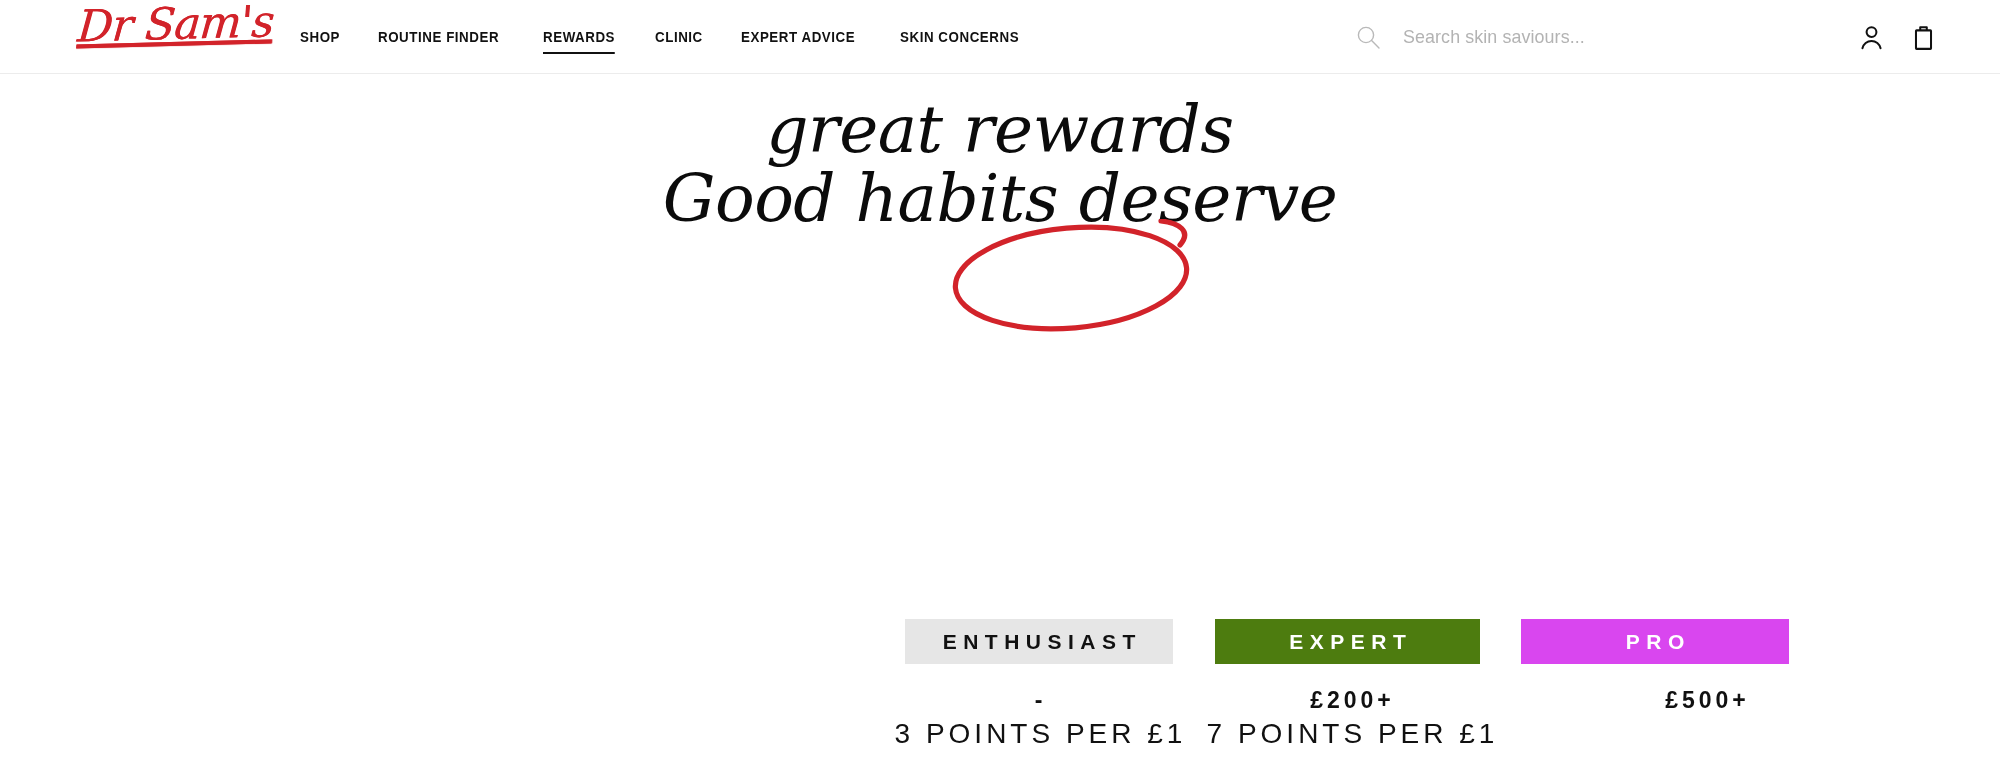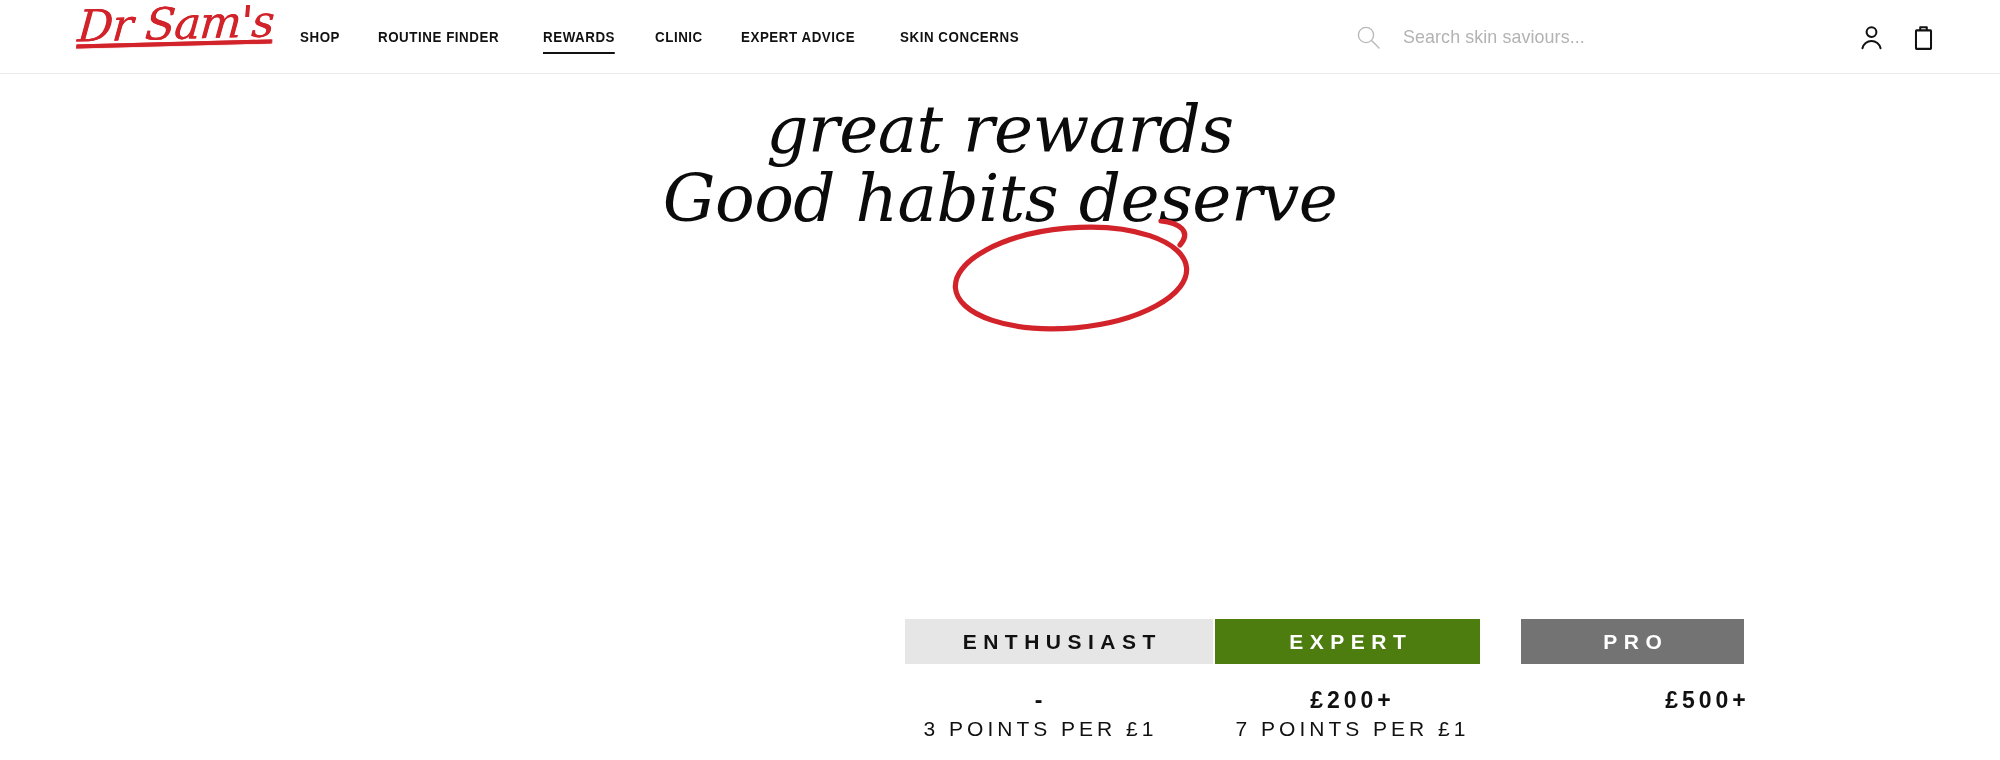--- a/index.html
+++ b/index.html
@@ -220,21 +220,21 @@
     font-weight: 700;
     font-size: 23px;
     letter-spacing: 4px;
     text-indent: 4px;
     line-height: 1.25;
     white-space: nowrap;
   }
 
   .tier-rate {
     font-weight: 400;
-    font-size: 21px;
+    font-size: 28px;
     letter-spacing: 4px;
     text-indent: 4px;
     line-height: 1.35;
     white-space: nowrap;
   }
 </style>
 </head>
 <body>
 
 <header class="site-header">
@@ -285,27 +285,27 @@
   <svg class="hero-circle" viewBox="0 0 248 115">
     <ellipse cx="124" cy="59" rx="116" ry="50" fill="none" stroke="#d2232a" stroke-width="5.2" transform="rotate(-5 124 59)"></ellipse>
     <path d="M233 26 C 245 12, 232 4, 214 2" fill="none" stroke="#d2232a" stroke-width="5.2" stroke-linecap="round"></path>
   </svg>
 </section>
 
 <section class="rewards-table">
 
   <div class="tier-header-row">
 
-    <div class="tier-badge" style="left: 905px; width: 308px; background: rgb(230, 230, 230); color: rgb(17, 17, 17);">
+    <div class="tier-badge" style="left: 905px; width: 268px; background: rgb(230, 230, 230); color: rgb(17, 17, 17);">
       <span>ENTHUSIAST</span>
     </div>
     <div class="tier-badge" style="left: 1215px; width: 265px; background: #4d7c0f; color: rgb(255, 255, 255);">
       <span>EXPERT</span>
     </div>
-    <div class="tier-badge" style="left: 1521px; width: 223px; background: #737373; color: rgb(255, 255, 255);">
+    <div class="tier-badge" style="left: 1521px; width: 268px; background: #d946ef; color: rgb(255, 255, 255);">
       <span>PRO</span>
     </div>
 
     <div class="tier-sub" style="left:880px; top:412px; width:317px;">
       <div class="tier-spend">-</div>
       <div class="tier-rate">3 POINTS PER £1</div>
     </div>
 
     <div class="tier-sub" style="left:1192px; top:412px; width:317px;">
       <div class="tier-spend">£200+</div>

